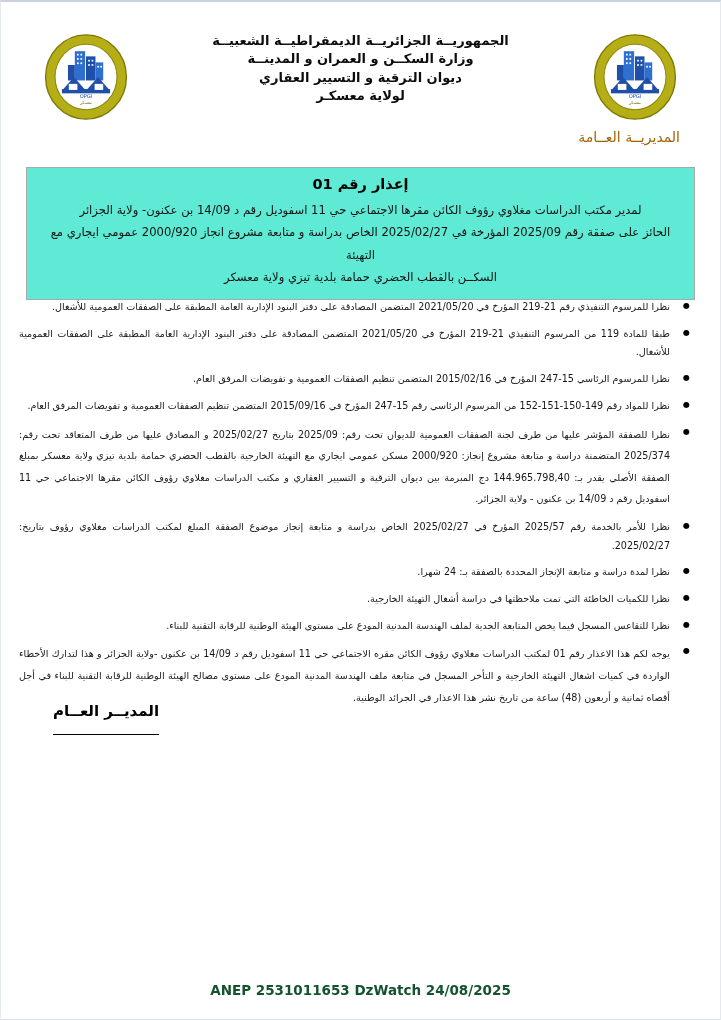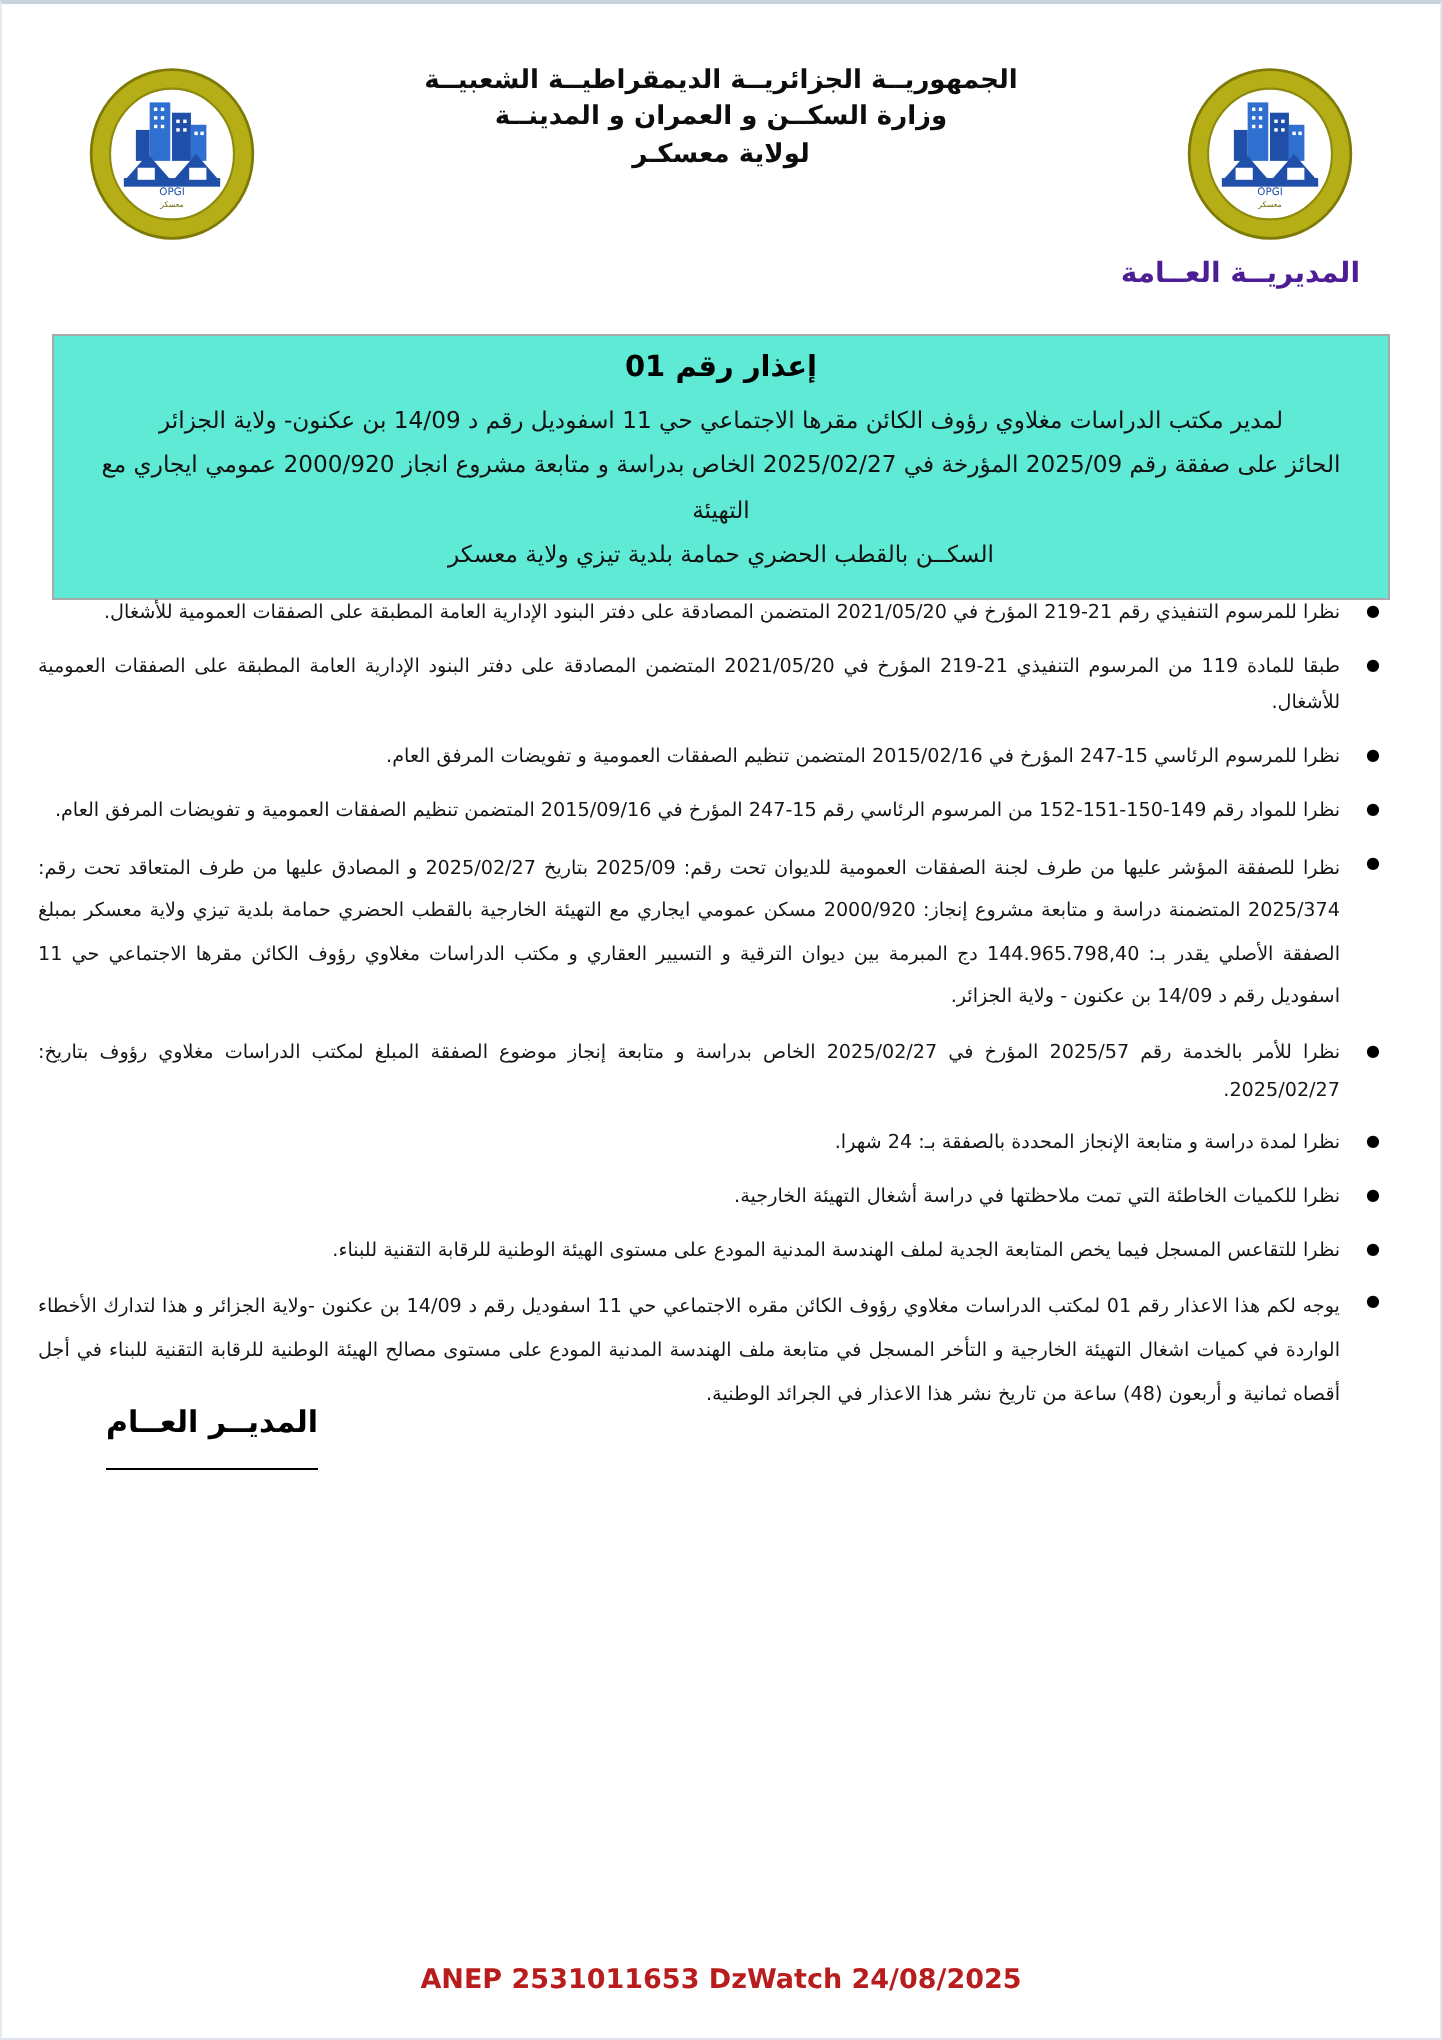--- a/index.html
+++ b/index.html
@@ -54,22 +54,22 @@
     font-weight: 700;
     color: #0d0d0d;
     letter-spacing: 0.3px;
   }
 
   .directorate {
     position: absolute;
     top: 127px;
     right: 40px;
     font-size: 14px;
-    font-weight: 700;
-    color: #4c1d95;
+    font-weight: 400;
+    color: #a16207;
   }
 
   
   .notice-box {
     position: absolute;
     top: 165px;
     right: 25px;
     left: 25px;
     border: 1px solid #a9a9a9;
     box-sizing: border-box;
@@ -133,21 +133,21 @@
   
   .footer {
     position: absolute;
     left: 0; right: 0;
     top: 980px;
     text-align: center;
     direction: ltr;
     font-family: "DejaVu Sans", "Liberation Sans", sans-serif;
     font-size: 13.5px;
     font-weight: 700;
-    color: #b91c1c;
+    color: #14532d;
   }
 </style>
 </head>
 <body>
 
 <div class="page">
 
   <div class="header">
 
     <div class="logo left">
@@ -183,20 +183,21 @@
         <rect x="30" y="58" width="10" height="7" fill="#ffffff"></rect>
         <rect x="60" y="58" width="10" height="7" fill="#ffffff"></rect>
         <text x="50" y="74" font-size="6" font-family="DejaVu Sans" fill="#1f4fa8" text-anchor="middle">OPGI</text>
         <text x="50" y="81" font-size="4.5" font-family="DejaVu Sans" fill="#6b6805" text-anchor="middle">معسكر</text>
       </svg>
     </div>
 
     <div class="header-titles">
       <div>الجمهوريــة الجزائريــة الديمقراطيــة الشعبيــة</div>
       <div>وزارة السكــن و العمران و المدينــة</div>
+      <div>ديوان الترقية و التسيير العقاري</div>
       <div>لولاية معسكـر</div>
     </div>
 
     <div class="logo right">
       <svg viewBox="0 0 100 100" width="86" height="86" aria-hidden="true">
         <ellipse cx="50" cy="50" rx="47" ry="49" fill="#b5ae16"></ellipse>
         <ellipse cx="50" cy="50" rx="47" ry="49" fill="none" stroke="#7d7a08" stroke-width="1.6"></ellipse>
         <ellipse cx="50" cy="50" rx="36" ry="38" fill="#ffffff"></ellipse>
         <ellipse cx="50" cy="50" rx="36" ry="38" fill="none" stroke="#8d8a0d" stroke-width="1.2"></ellipse>
         <rect x="37" y="20" width="12" height="34" fill="#2f6fd0"></rect>

